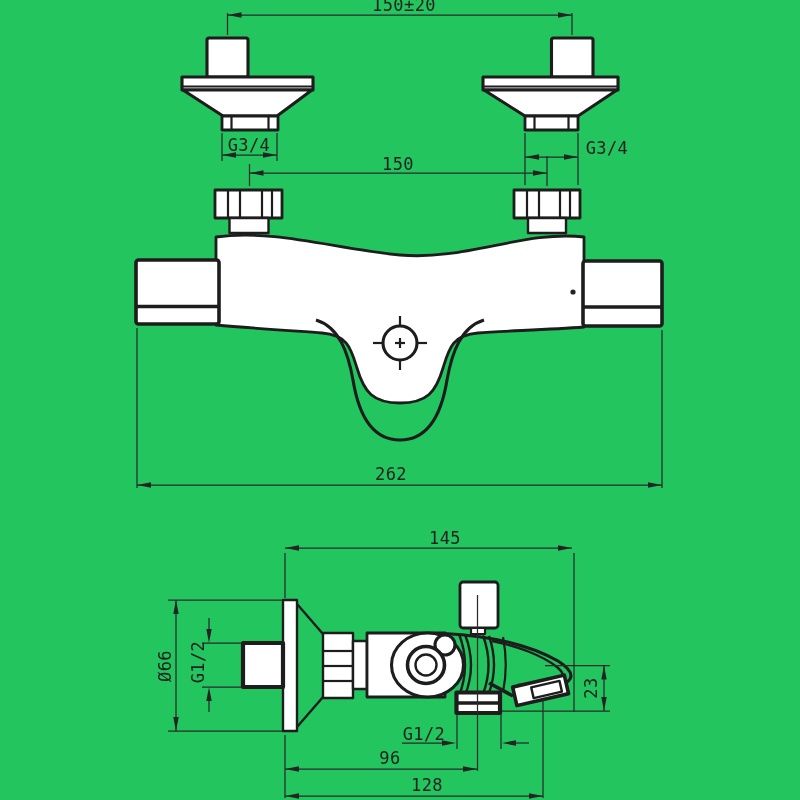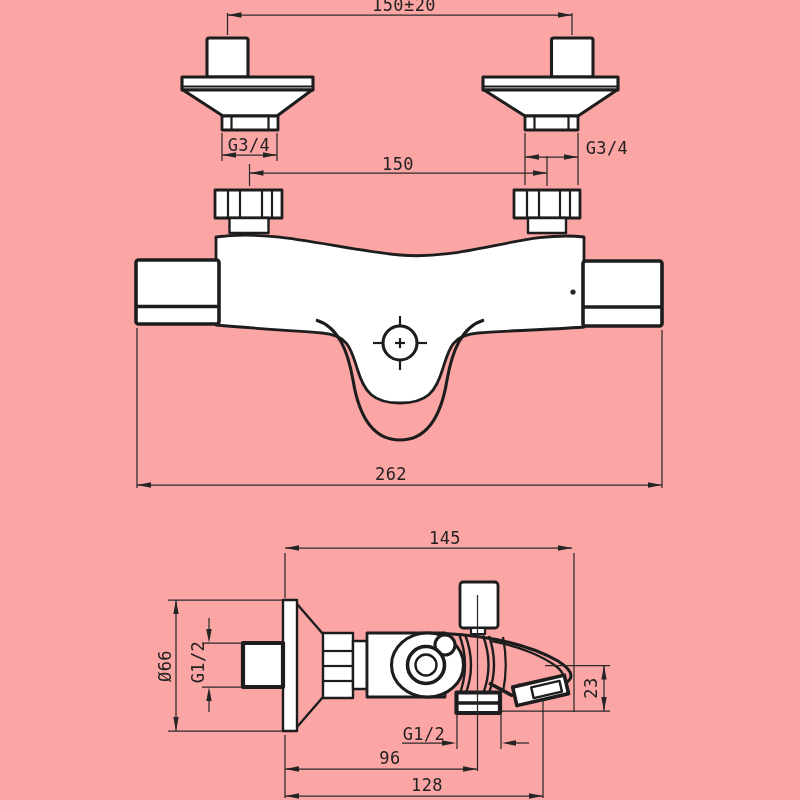--- a/index.html
+++ b/index.html
@@ -1,16 +1,16 @@
 <!DOCTYPE html>
 <html><head>
 <meta charset="utf-8">
 <style>
   html,body{margin:0;padding:0;background:#fff;}
-  #stage{position:relative;width:800px;height:800px;background:#fca5a5;overflow:hidden;}
+  #stage{position:relative;width:800px;height:800px;background:#22c55e;overflow:hidden;}
   svg{display:block;}
   .s{stroke:#1d1d1d;fill:none;stroke-linecap:butt;stroke-linejoin:round;}
   .f{fill:#fff;}
   .w2{stroke-width:2.2;}
   .w24{stroke-width:2.4;}
   .w28{stroke-width:2.8;}
   .w3{stroke-width:3.1;}
   .w36{stroke-width:3.6;}
   .w4{stroke-width:4.2;}
   .dl{stroke:#2a2a2a;stroke-width:1.25;fill:none;}

